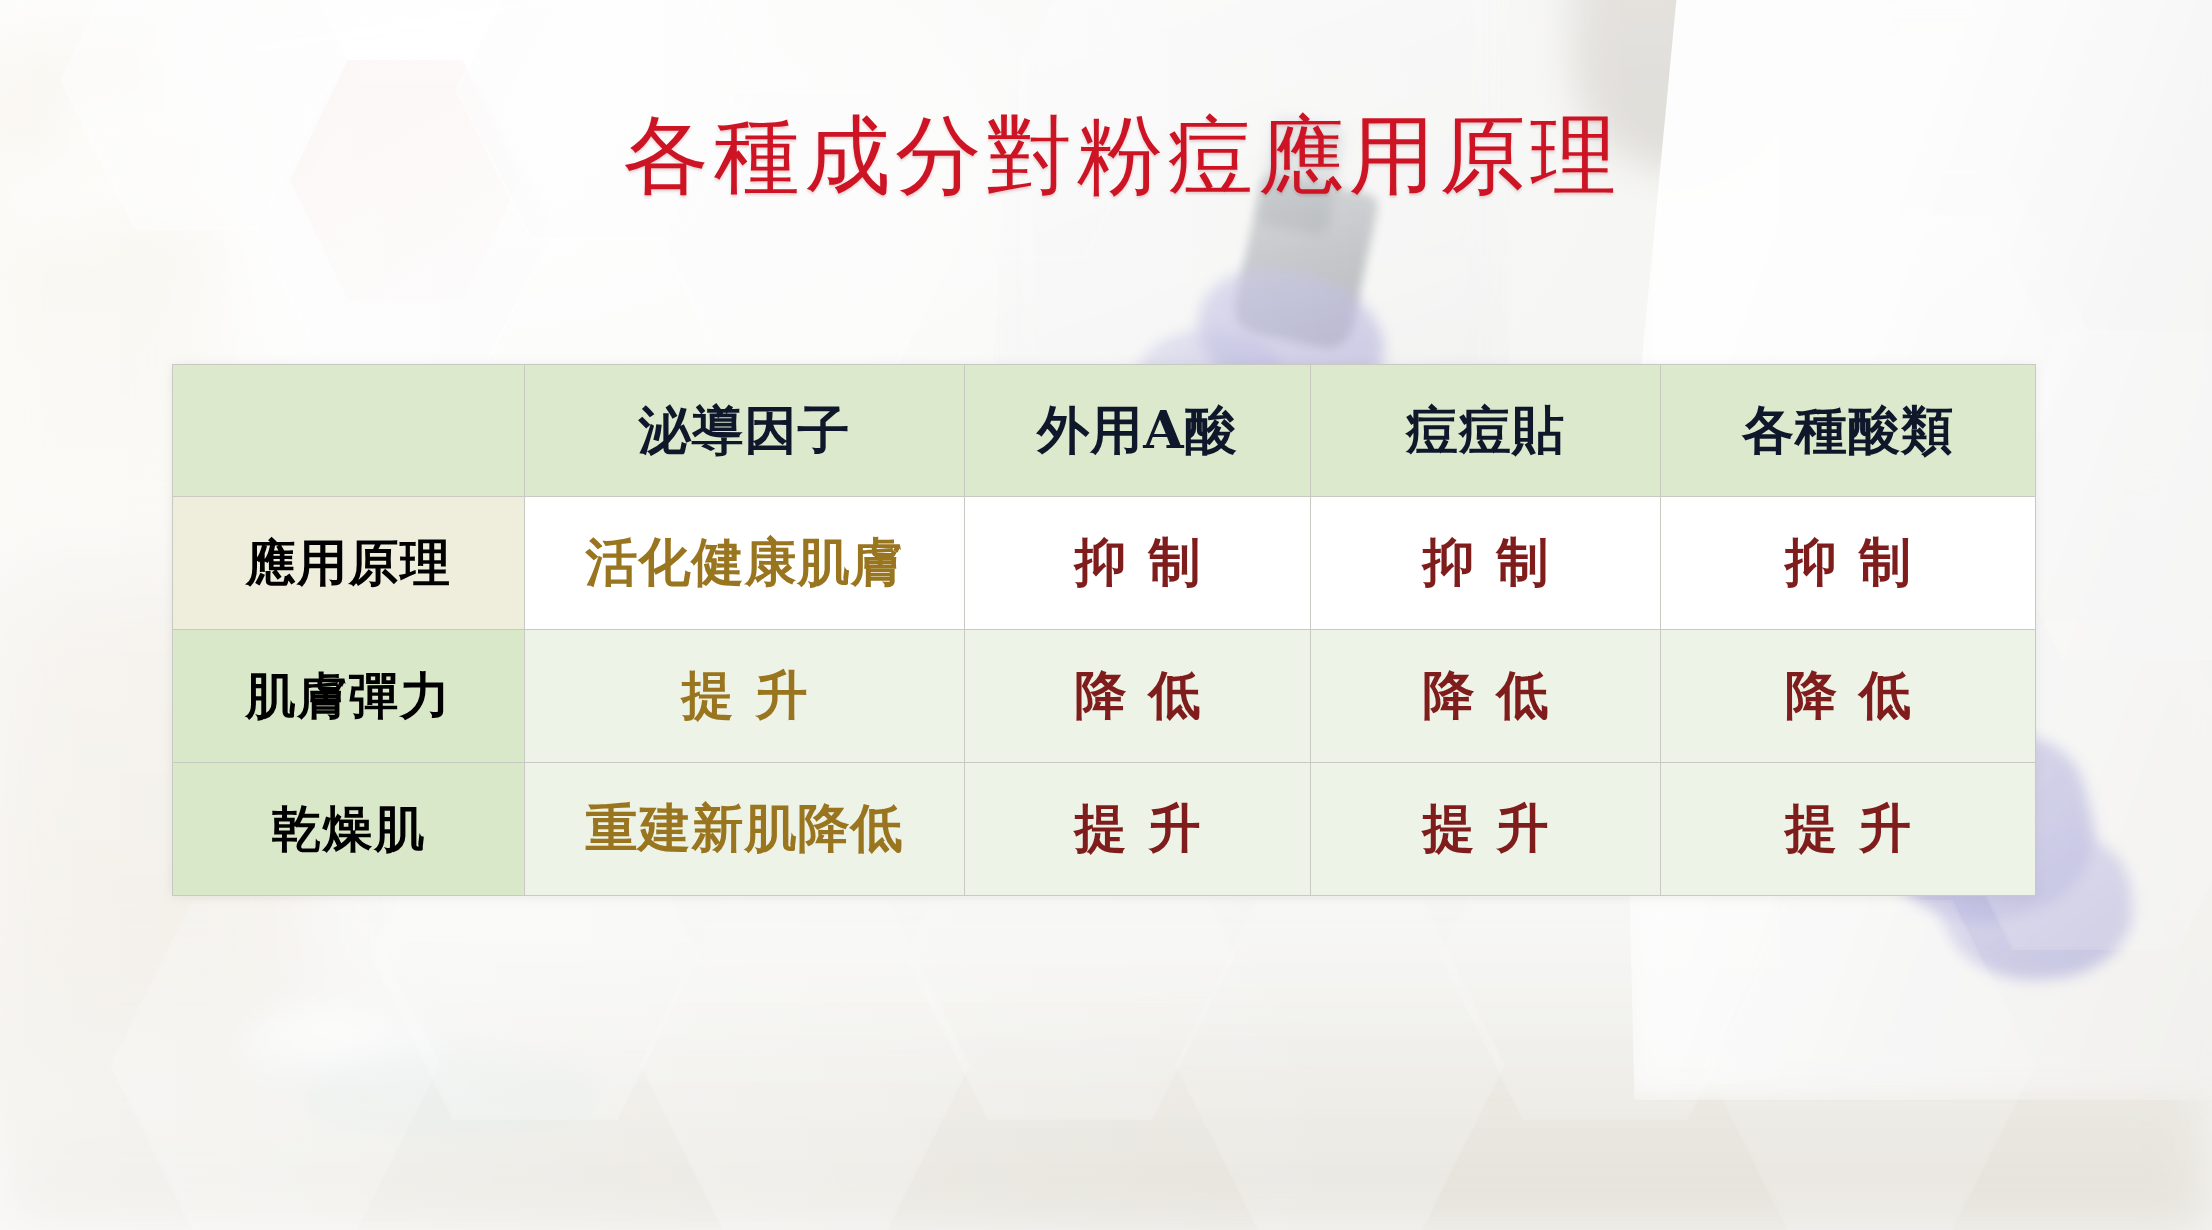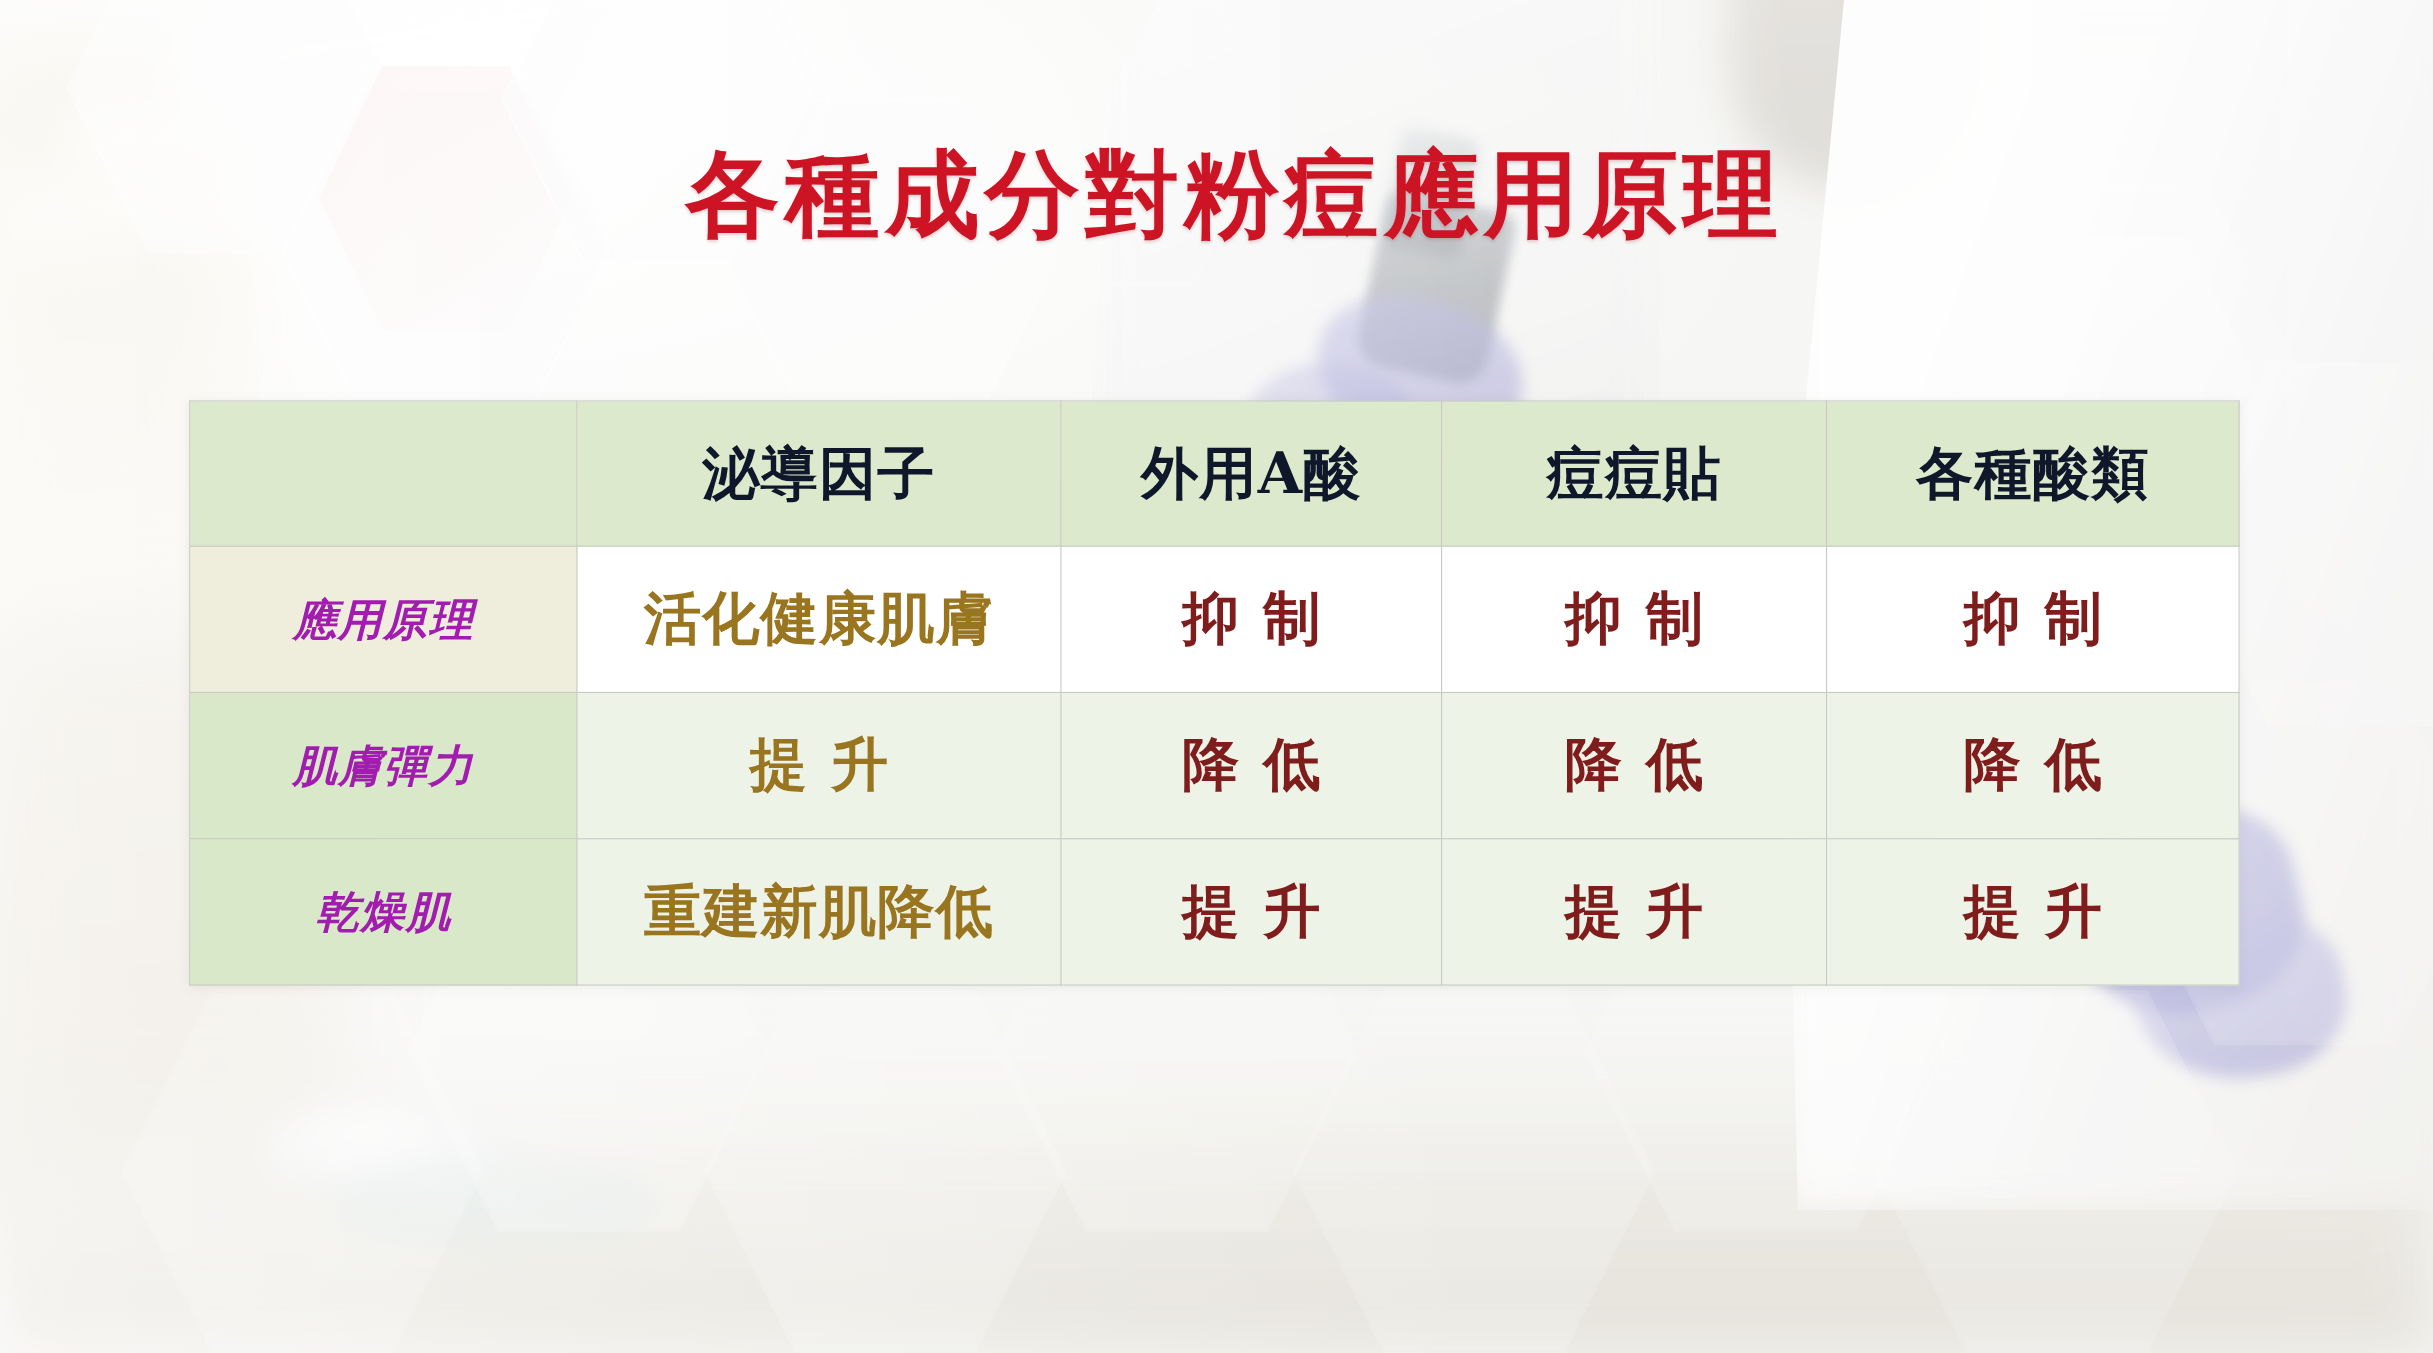--- a/index.html
+++ b/index.html
@@ -103,25 +103,25 @@
   }
   
   .hexp{ background:linear-gradient(150deg,rgba(246,214,214,.62),rgba(250,236,236,.22)); }
 
   .veil{ position:absolute; inset:0; background:rgba(255,255,255,.30); }
   .veil2{ position:absolute; left:0; top:0; width:62%; height:100%;
           background:linear-gradient(90deg,rgba(255,255,255,.55),rgba(255,255,255,.0)); }
 
   
   #title{
-    position:absolute; left:0; top:130px; width:100%;
+    position:absolute; left:0; top:108px; width:100%;
     z-index:6; text-align:center;
     color:#cc1424;
     font-size:86px; line-height:1.1;
-    font-weight:700;
+    font-weight:400;
     letter-spacing:.055em;
     font-family:"DejaVu Serif","Liberation Serif",serif;
     text-shadow:0 2px 3px rgba(140,20,30,.20);
     white-space:nowrap;
     padding-left:32px;
   }
 
   
   #table-wrap{
     position:absolute; left:172px; top:364px; width:1863px; z-index:5;
@@ -148,21 +148,21 @@
     color:#0f172a;
     font-size:52px;
     letter-spacing:.02em;
   }
   thead th.corner{ background:#dce9cd; }
 
   tbody tr{ height:133px; }
   tbody td{ font-size:52px; color:#7f1d1d; }
 
   
-  td.rowhead{ font-size:40px; color:#a21caf; letter-spacing:.03em;font-style:italic; }
+  td.rowhead{ font-size:50px; color:#000000; letter-spacing:.03em; }
   tr.odd  td.rowhead{ background:#efeedd; }
   tr.even td.rowhead{ background:#d8e8c8; }
 
   
   tr.odd  td.cell{ background:#ffffff; }
   tr.even td.cell{ background:#edf3e7; }
 
   
   td.gold{ color:#9a7520; letter-spacing:.02em; }
 

